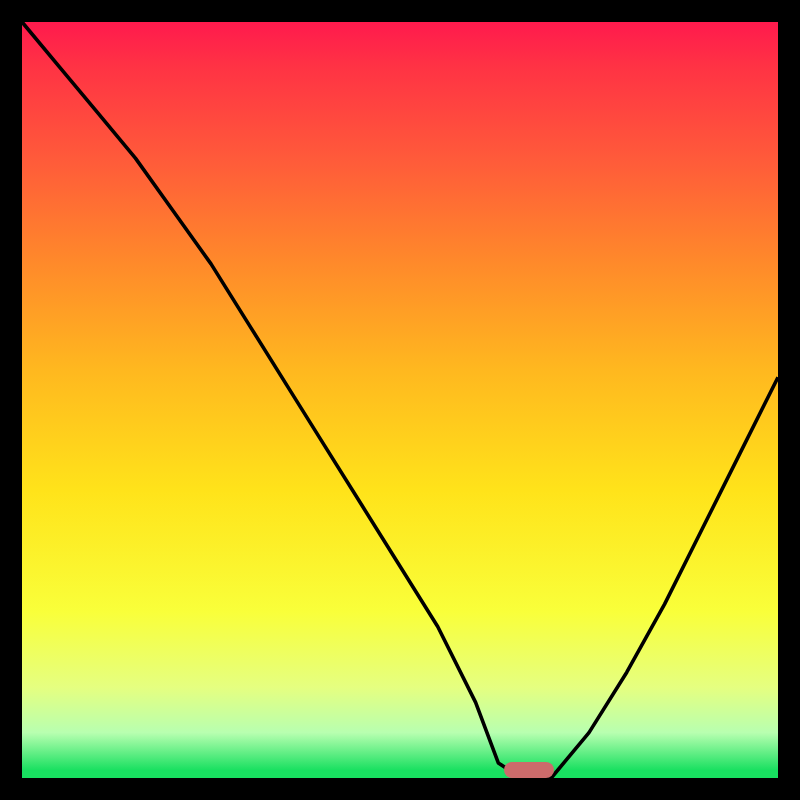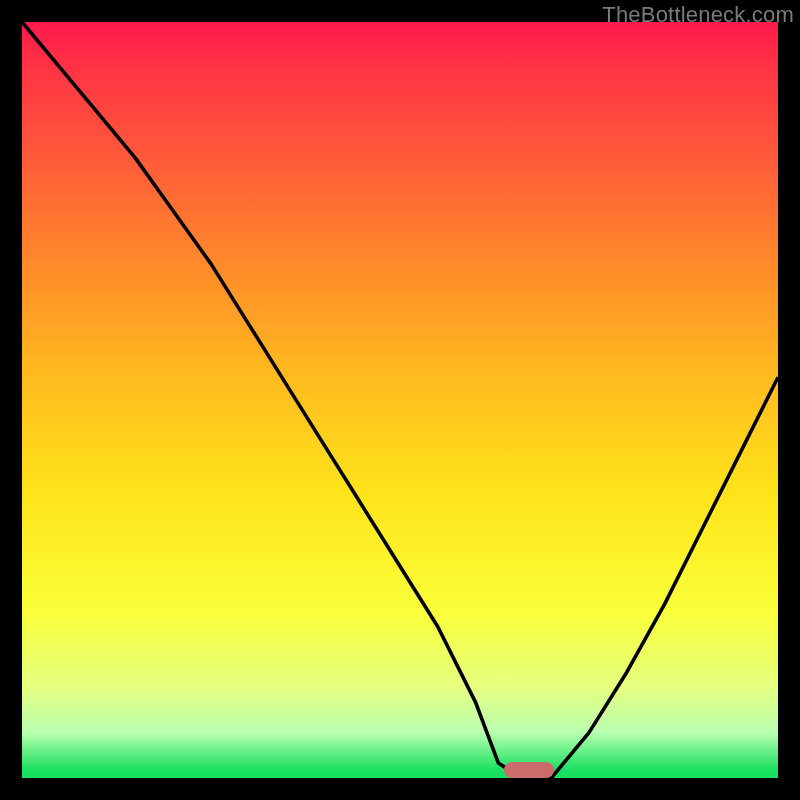--- a/index.html
+++ b/index.html
@@ -76,14 +76,13 @@
 <div class="frame">
   <div class="plot">
 
     <svg class="curve" viewBox="0 0 756 756" preserveAspectRatio="none">
       <path d="M 0.0 0.0 L 37.8 45.4 L 75.6 90.7 L 113.4 136.1 L 151.2 189.0 L 189.0 241.9 L 226.8 302.4 L 264.6 362.9 L 302.4 423.4 L 340.2 483.8 L 378.0 544.3 L 415.8 604.8 L 453.6 680.4 L 476.3 740.9 L 499.0 756.0 L 529.2 756.0 L 567.0 710.6 L 604.8 650.2 L 642.6 582.1 L 680.4 506.5 L 718.2 430.9 L 756.0 355.3"></path>
     </svg>
 
     <div class="marker" style="left: 481.52px; top: 740.44px; width: 50px; height: 16px;"></div>
 
   </div>
-  <div class="watermark">TheBottleneck.com</div>
 </div>
 
 </body></html>

